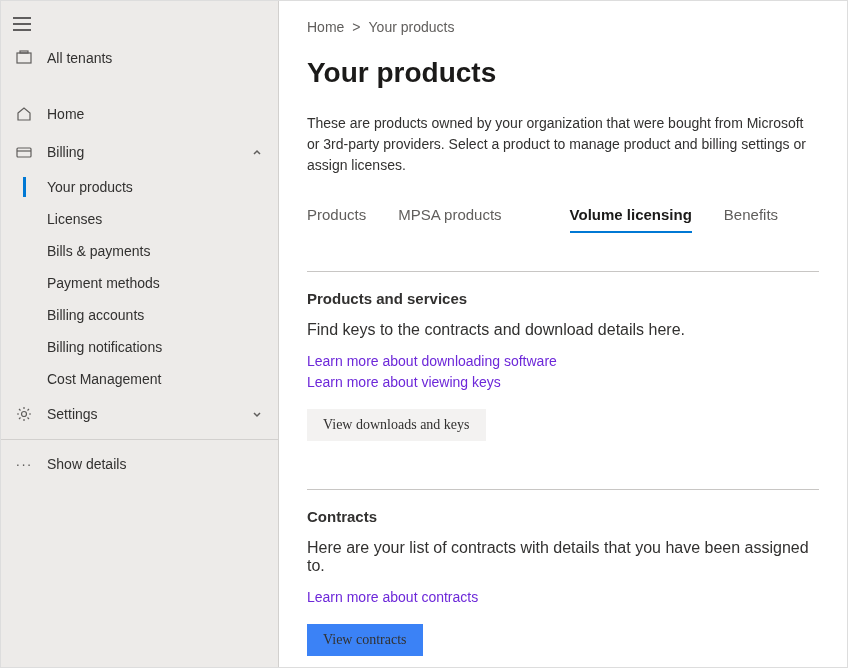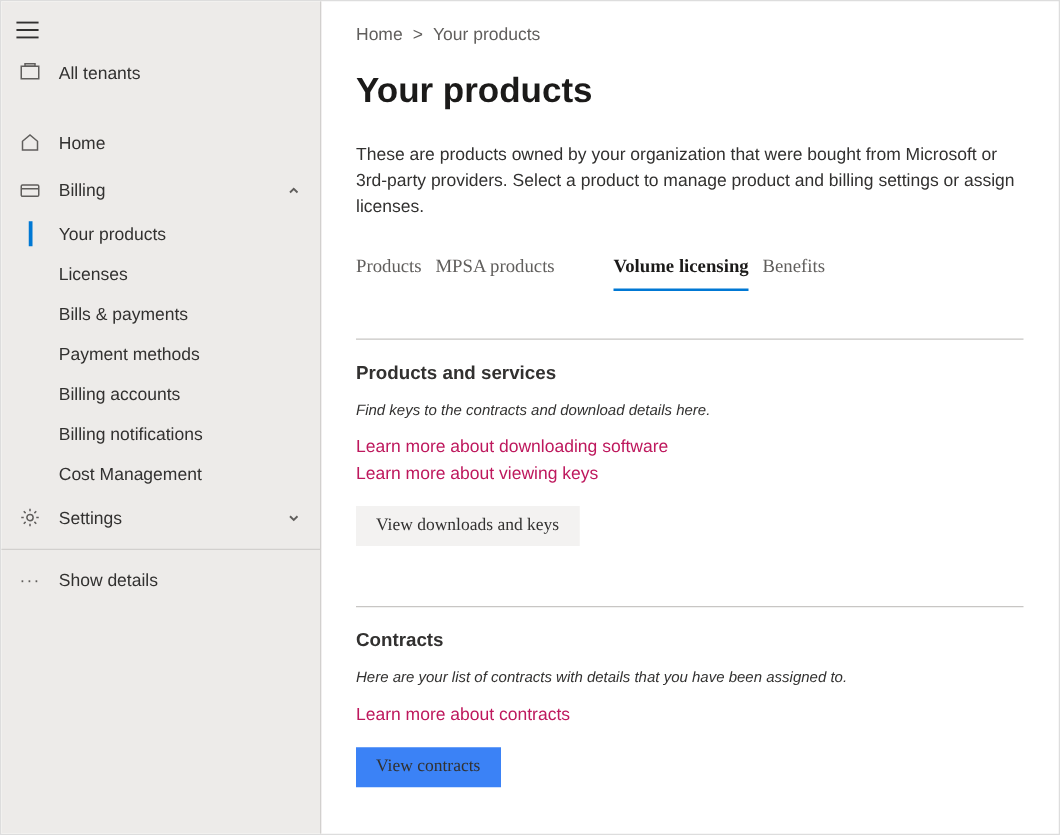--- a/index.html
+++ b/index.html
@@ -8,21 +8,21 @@
       font-size: 14px;
       color: #323130;
       width: 848px;
       height: 668px;
       overflow: hidden;
       border: 1px solid #ddd;
       display: flex;
       background: #fff;
     }
     .sidebar {
-      width: 256px;
+      width: 278px;
       background: #edebe9;
       border-right: 1px solid #d2d0ce;
       padding-top: 8px;
       flex-shrink: 0;
       display: flex;
       flex-direction: column;
     }
     .hamburger {
       padding: 8px 12px;
       cursor: pointer;
@@ -108,23 +108,22 @@
       color: #1b1a19;
     }
     .description {
       font-size: 14px;
       color: #323130;
       line-height: 1.5;
       margin-bottom: 22px;
     }
     .tabs {
       display: flex;
-      gap: 11px;
+      gap: 32px;
       margin-bottom: 8px;
-      font-family: Liberation Serif, serif;
     }
     .tab {
       padding: 8px 0 10px;
       font-size: 15px;
       color: #605e5c;
       cursor: pointer;
       position: relative;
     }
     .tab.active {
       color: #1b1a19;
@@ -144,27 +143,26 @@
       border: none;
       border-top: 1px solid #c8c6c4;
       margin-bottom: 18px;
     }
     .section-title {
       font-size: 15px;
       font-weight: 700;
       margin-bottom: 14px;
     }
     .section-text {
-      font-size: 12px;
+      font-size: 16px;
       color: #323130;
       margin-bottom: 12px;
-      font-style: italic;
     }
     .link {
-      color: #be185d;
+      color: #6d28d9;
       text-decoration: none;
       cursor: pointer;
       display: block;
       line-height: 1.5;
     }
     .links-group { margin-bottom: 16px; }
     .btn {
       display: inline-block;
       background: #f3f2f1;
       border: none;

